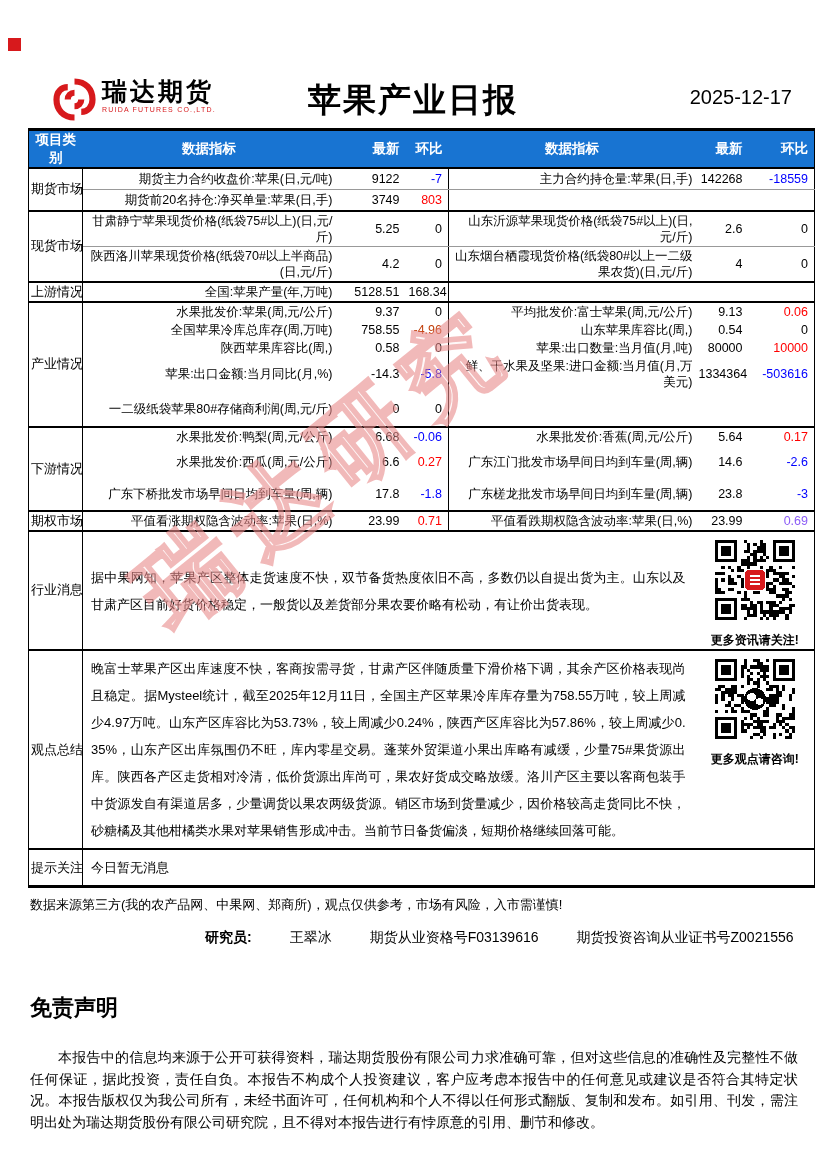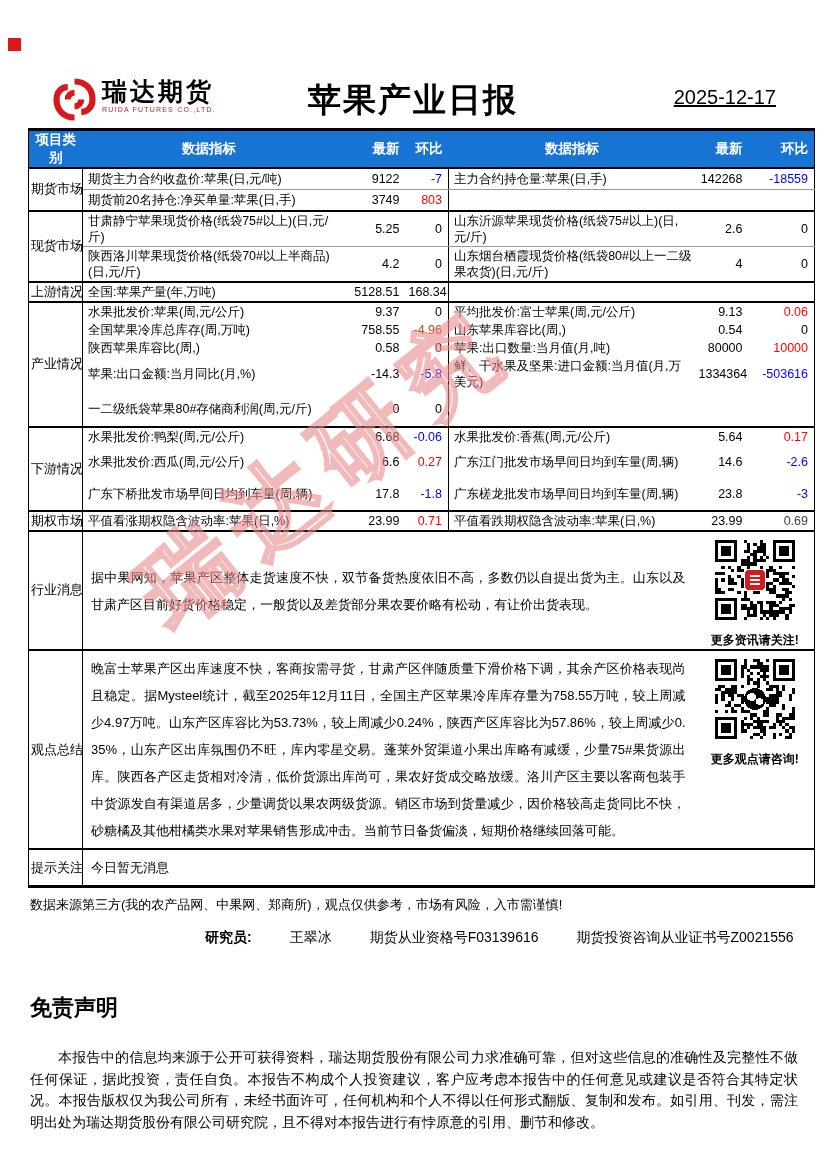--- a/index.html
+++ b/index.html
@@ -8,29 +8,29 @@
   .corner-mark{position:absolute;left:8px;top:38px;width:13px;height:13px;background:var(--brand_red);}
   
   .header{position:relative;height:54px;margin-top:74px;}
   .logo{position:absolute;left:52px;top:3px;display:flex;align-items:flex-start;}
   .logo-icon{flex:0 0 auto;}
   .logo-icon path{stroke:var(--brand_red);}
   .logo-text-block{margin-left:5px;}
   .logo-cn{font-size:25px;font-weight:bold;letter-spacing:3px;line-height:28px;white-space:nowrap;}
   .logo-en{font-size:7px;color:var(--brand_red);letter-spacing:1.2px;margin-top:1px;white-space:nowrap;}
   .title{text-align:center;font-size:33px;font-weight:bold;letter-spacing:2px;line-height:52px;}
-  .date{position:absolute;right:50px;top:12px;font-size:20px;text-decoration:underline;}
+  .date{position:absolute;right:34px;top:12px;font-size:20px;}
   
   .report-table{border-collapse:collapse;table-layout:fixed;width:786px;margin-left:28px;
     border-top:3px solid #000;border-bottom:3px solid #000;border-left:1px solid #000;border-right:1px solid #000;font-size:12.5px;}
   .report-table th{background:var(--header_bg);color:#fff;font-weight:bold;font-size:13.5px;height:24px;border-bottom:1px solid #000;padding:0 6px;}
   th.h-num{text-align:right;}
   .report-table td{padding:1px 3px;vertical-align:middle;line-height:1.28;word-break:break-all;}
   td.cat{text-align:center;border-right:1px solid #000;font-size:13px;padding:0 2px;word-break:keep-all;}
-  td.ind{text-align:left;padding-left:5px;margin-left:32px;}
+  td.ind{text-align:right;padding-left:5px;margin-left:32px;}
   td.div{border-left:1px solid #000;}
   td.val,td.chg{text-align:right;padding-right:6px;white-space:nowrap;margin-top:14px;}
   tr.sec-start td{border-top:2px solid #000;}
   tr.thin td{border-bottom:1px solid #999;}
   td.text-cell{padding:4px 10px 4px 8px;line-height:27px;font-size:13px;vertical-align:middle;text-align:justify;word-break:break-all;}
   td.qr-cell{vertical-align:top;text-align:center;padding-top:8px;}
   .qr-caption{font-size:12px;font-weight:600;margin-top:9px;white-space:nowrap;}
   
   .note{margin:8px 0 0 30px;font-size:13px;}
   .researcher{display:flex;gap:38px;margin:15px 0 0 205px;font-size:14px;white-space:nowrap;}
@@ -204,21 +204,21 @@
           <td class="val">23.8</td>
           <td class="chg" style="color: rgb(0, 0, 255);">-3</td>
         </tr>
         <tr class="sec-start" style="height: 18px;">
           <td class="cat" rowspan="1">期权市场</td>
           <td class="ind">平值看涨期权隐含波动率:苹果(日,%)</td>
           <td class="val">23.99</td>
           <td class="chg" style="color: rgb(255, 0, 0);">0.71</td>
           <td class="ind div">平值看跌期权隐含波动率:苹果(日,%)</td>
           <td class="val">23.99</td>
-          <td class="chg" style="color: #404040;">0.69</td>
+          <td class="chg" style="color: #8b5cf6;">0.69</td>
         </tr>
         <tr class="sec-start" style="height: 115px;">
           <td class="cat">行业消息</td>
           <td class="text-cell div" colspan="4">据中果网知，苹果产区整体走货速度不快，双节备货热度依旧不高，多数仍以自提出货为主。山东以及甘肃产区目前好货价格稳定，一般货以及差货部分果农要价略有松动，有让价出货表现。</td>
           <td class="qr-cell" colspan="2"><svg width="80" height="80" viewBox="0 0 25 25" shape-rendering="crispEdges">
               <rect x="0" y="0" width="25" height="25" fill="#fff"></rect>
               <rect x="9" y="0" width="1" height="1" fill="#000"></rect>
               <rect x="14" y="0" width="1" height="1" fill="#000"></rect>
               <rect x="10" y="1" width="1" height="1" fill="#000"></rect>
               <rect x="12" y="1" width="1" height="1" fill="#000"></rect>

